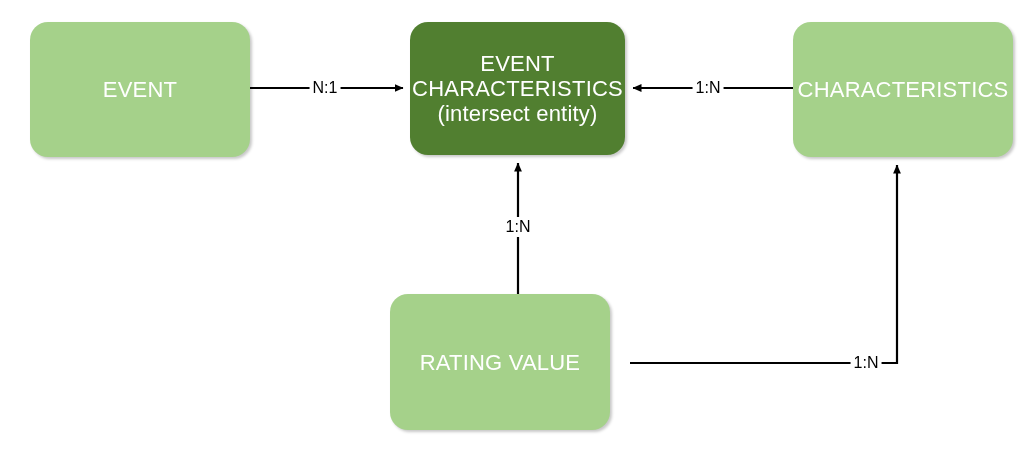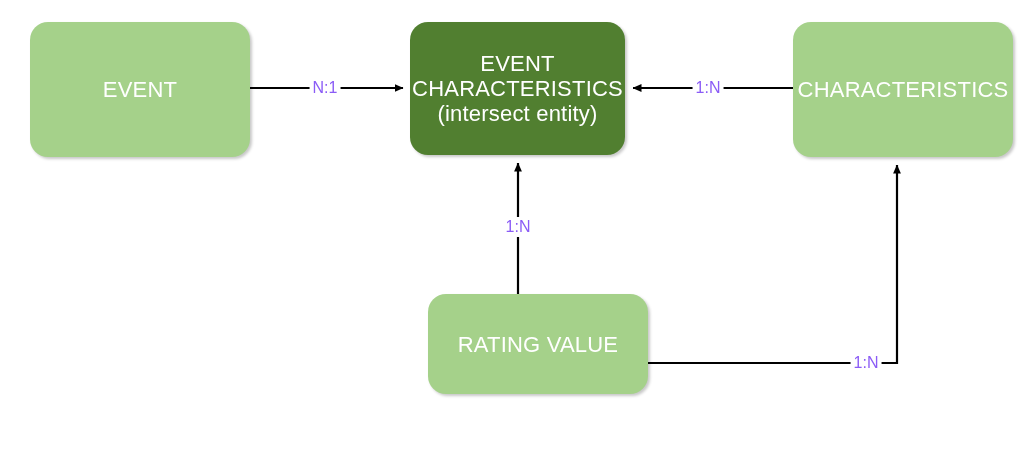--- a/index.html
+++ b/index.html
@@ -43,21 +43,21 @@
     width: 1018px;
     height: 452px;
     z-index: 2;
     overflow: visible;
   }
   .card-label {
     position: absolute;
     z-index: 4;
     font-size: 16px;
     line-height: 18px;
-    color: #8b5cf6;
+    color: #000000;
     background: #ffffff;
     padding: 1px 3px;
     white-space: nowrap;
   }
 </style>
 </head>
 <body>
 
 <div id="canvas">
 
@@ -90,21 +90,21 @@
   <div class="entity dark" style="left:410px; top:22px; width:215px; height:133px;">
     <span class="label">EVENT
 CHARACTERISTICS
 (intersect entity)</span>
   </div>
 
   <div class="entity light" style="left:793px; top:22px; width:220px; height:135px;">
     <span class="label">CHARACTERISTICS</span>
   </div>
 
-  <div class="entity light" style="left:428px; top:294px; width:220px; height:100px;">
+  <div class="entity light" style="left:390px; top:294px; width:220px; height:136px;">
     <span class="label">RATING VALUE</span>
   </div>
 
   <div class="card-label" style="left:325px; top:88px; transform:translate(-50%,-50%);">N:1</div>
 
   <div class="card-label" style="left:708px; top:88px; transform:translate(-50%,-50%);">1:N</div>
 
   <div class="card-label" style="left:518px; top:227px; transform:translate(-50%,-50%);">1:N</div>
 
   <div class="card-label" style="left:866px; top:363px; transform:translate(-50%,-50%);">1:N</div>

